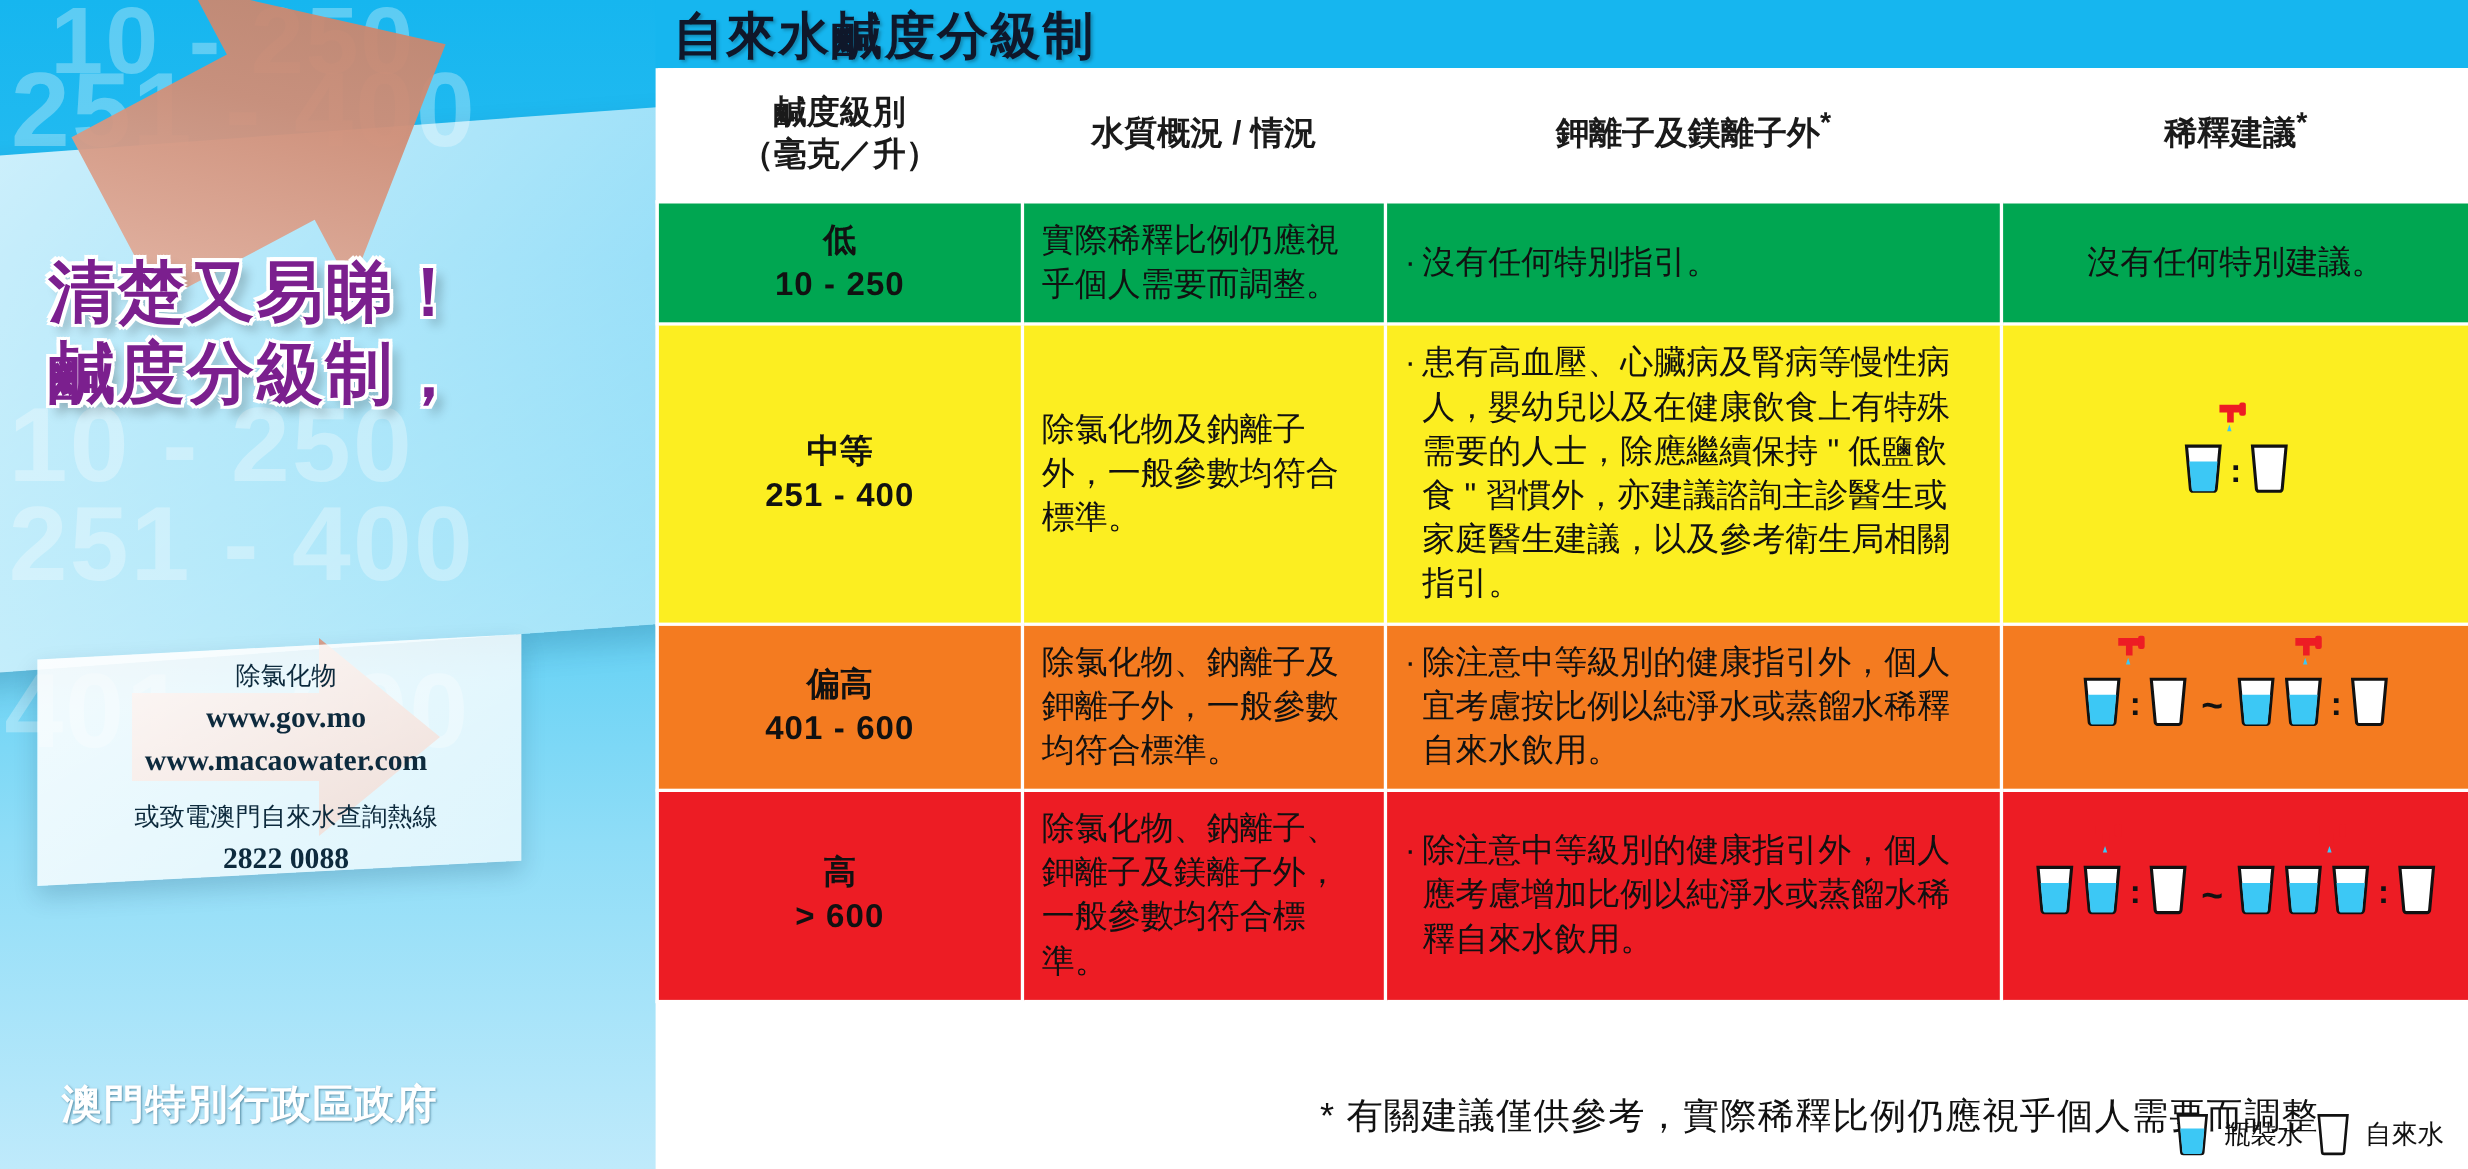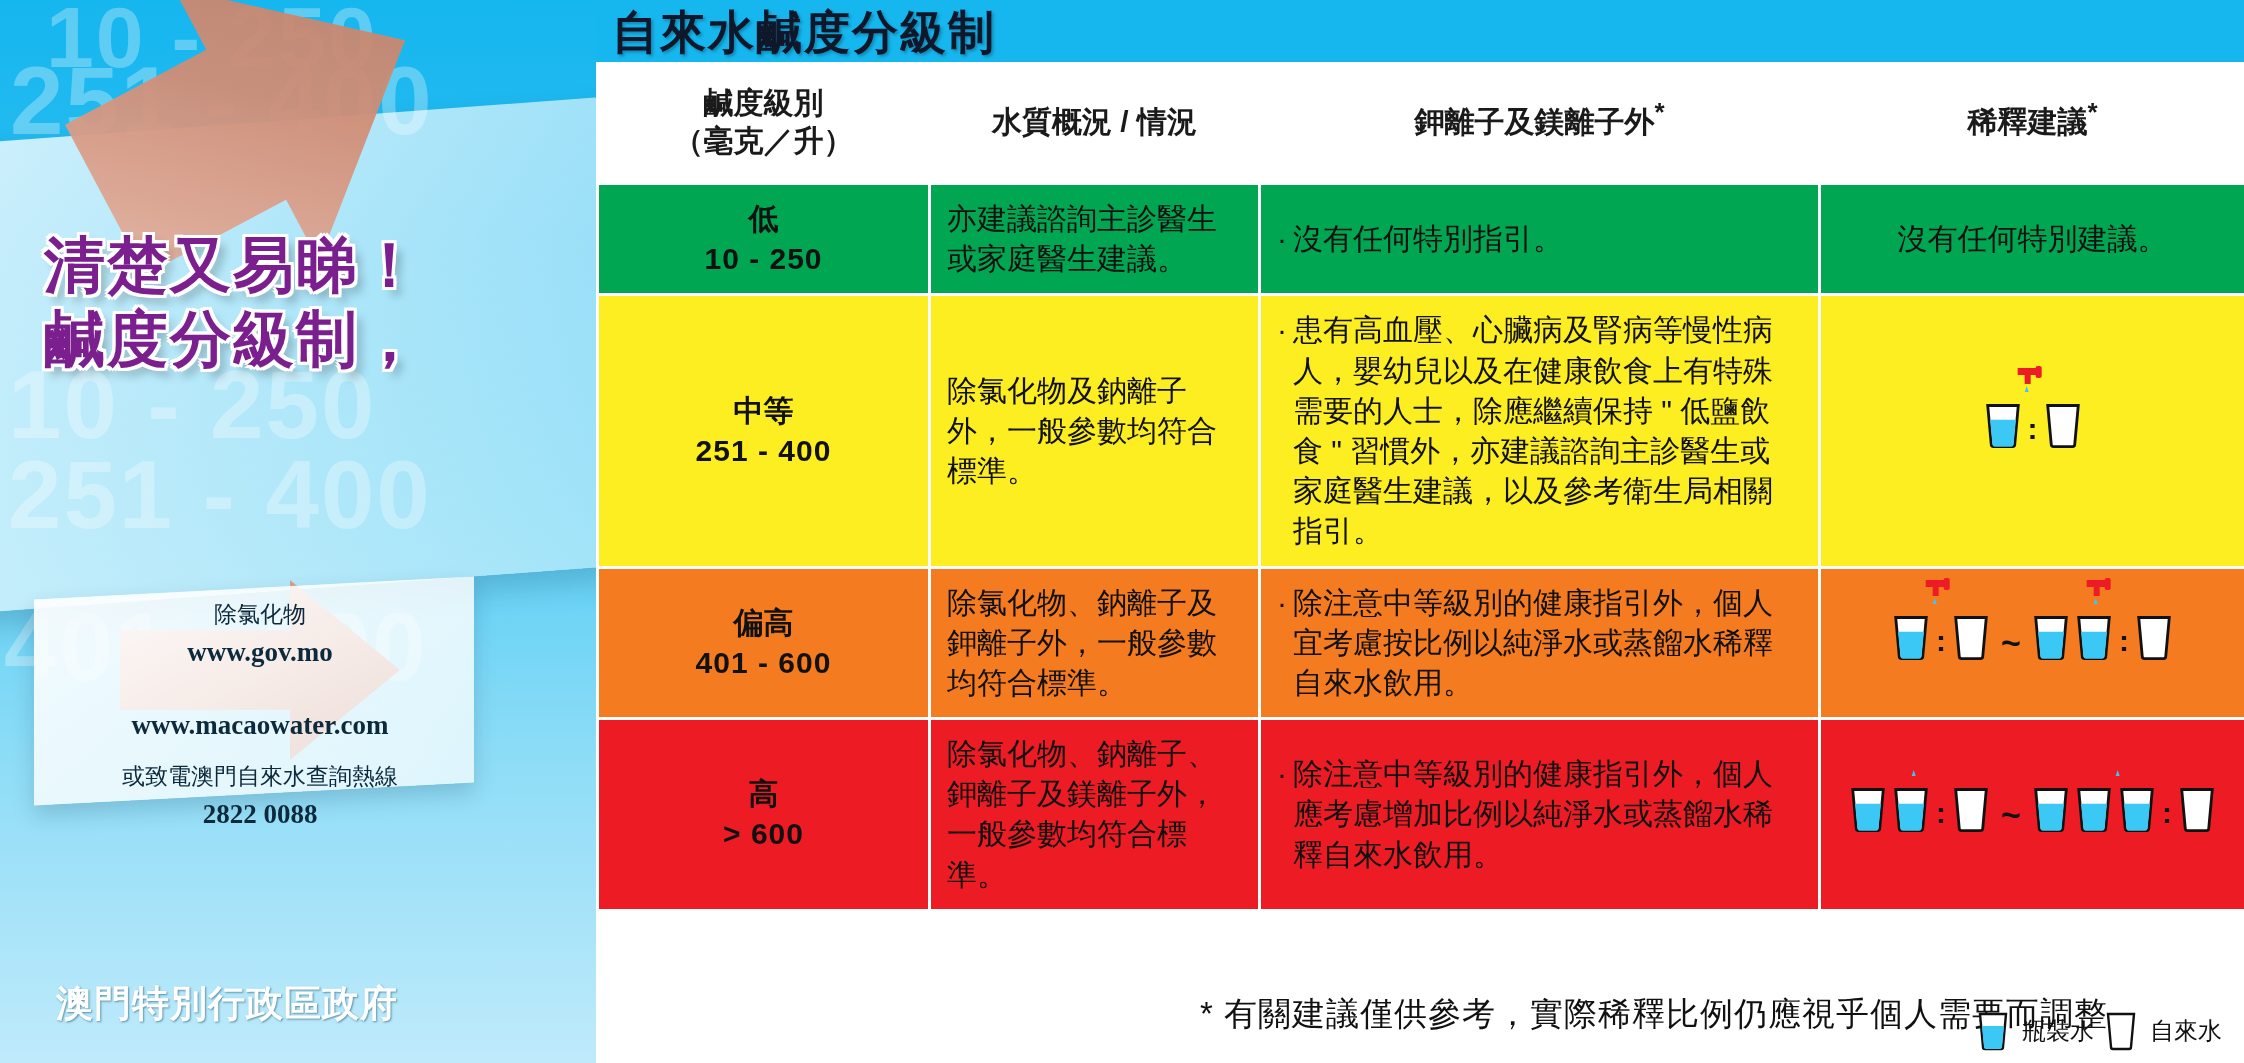--- a/index.html
+++ b/index.html
@@ -52,21 +52,21 @@
     background:linear-gradient(160deg,rgba(255,255,255,.92),rgba(255,255,255,.70));
     transform:skewY(-3deg);
     box-shadow:0 10px 22px rgba(0,40,70,.18);
   }
   .info-text{
     position:absolute;left:60px;top:598px;width:400px;text-align:center;
     color:#0d2a3d;line-height:1.45;
   }
   .info-text .l1{font-size:23px;margin-bottom:2px;}
   .info-text .l2{font-size:27px;font-weight:bold;font-family:"Liberation Serif",serif;}
-  .info-text .l3{font-size:27px;font-weight:bold;font-family:"Liberation Serif",serif;margin-top:34px;}
+  .info-text .l3{font-size:27px;font-weight:bold;font-family:"Liberation Serif",serif;}
   .info-text .l4{font-size:23px;margin-top:14px;}
   .info-text .l5{font-size:27px;font-weight:bold;font-family:"Liberation Serif",serif;margin-top:2px;}
 
   
   .gov{
     position:absolute;left:56px;bottom:34px;color:#ffffff;font-weight:bold;
     line-height:1.32;text-shadow:1px 1px 2px rgba(0,60,90,.5);
   }
   .gov .a{font-size:37px;letter-spacing:1px;}
   .gov .b{font-size:30px;letter-spacing:1px;}
@@ -226,21 +226,21 @@
           </th>
         </tr>
       </thead>
       <tbody>
 
         <tr class="row-low">
           <td class="lvl">
             <div>低</div>
             <div class="num">10 - 250</div>
           </td>
-          <td class="desc">亦建議諮詢主診醫生或家庭醫生建議。</td>
+          <td class="desc">實際稀釋比例仍應視乎個人需要而調整。</td>
           <td class="guide">
             <span class="bullet">·</span><span class="btext">沒有任何特別指引。</span>
           </td>
           <td class="dil">
             <span class="plain">沒有任何特別建議。</span>
           </td>
         </tr>
 
         <tr class="row-mid">
           <td class="lvl">

